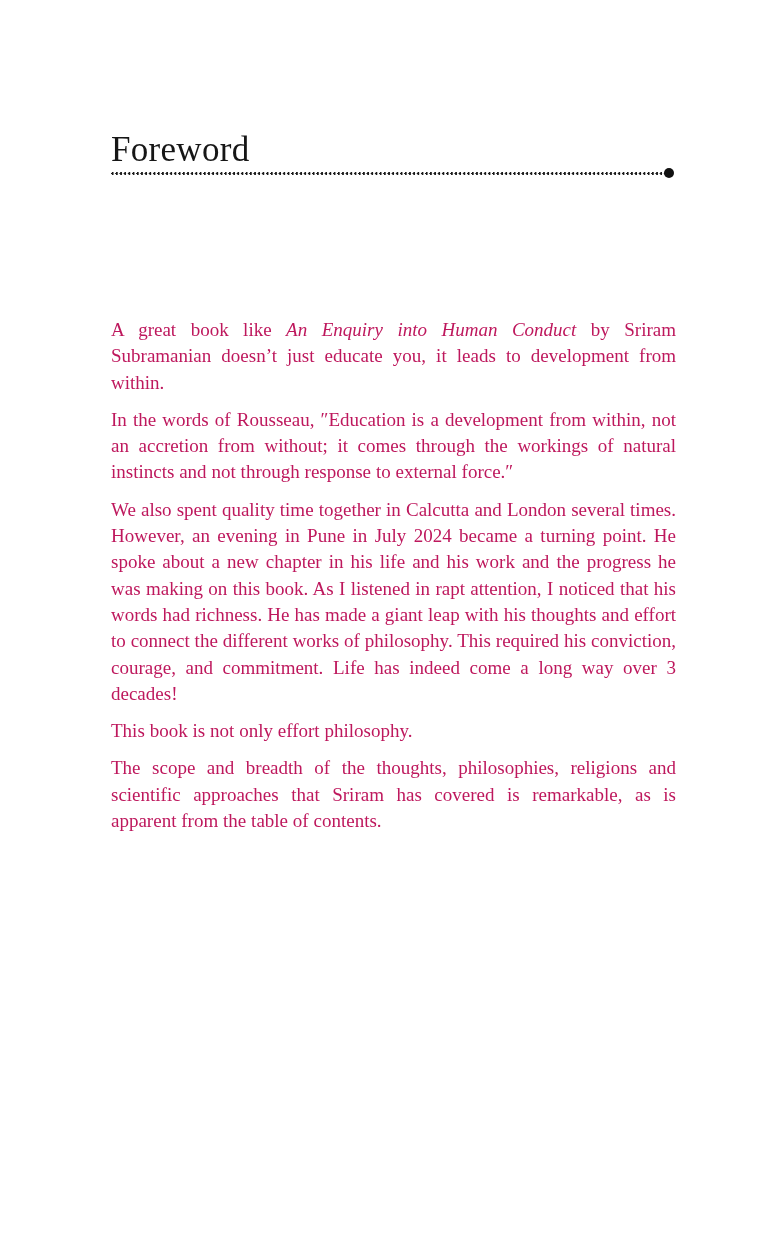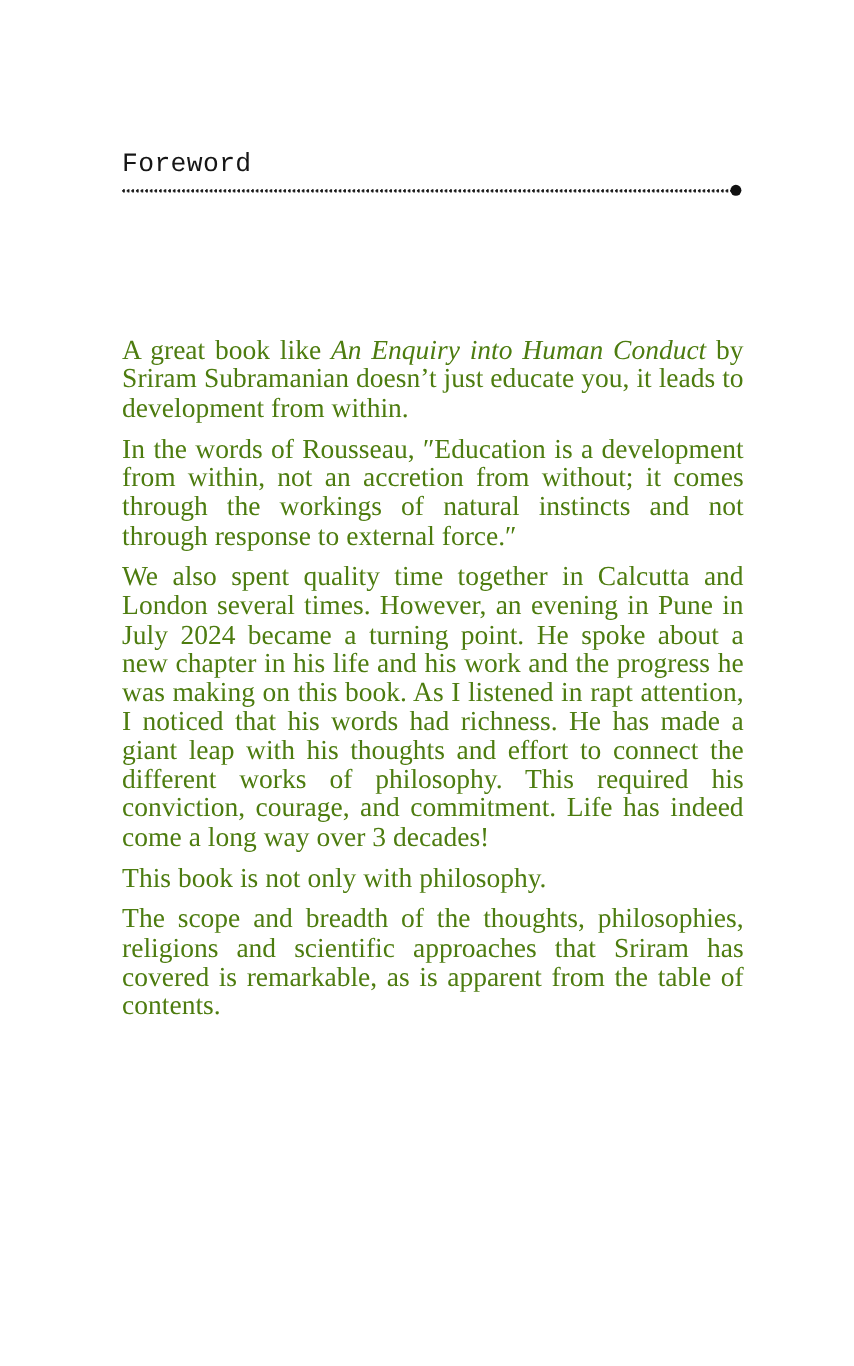--- a/index.html
+++ b/index.html
@@ -27,22 +27,22 @@
 
   
   .heading-block {
     position: absolute;
     left: 111px;
     top: 133px;
     width: 565px;
   }
 
   .chapter-title {
-    font-family: Liberation Mono, monospace;
-    font-size: 24px;
+    font-family: Liberation Serif, serif;
+    font-size: 35px;
     font-weight: 400;
     line-height: 34px;
     letter-spacing: 0.3px;
     color: #161616;
     margin: 0;
     white-space: nowrap;
   }
 
   .rule-row {
     position: relative;
@@ -73,26 +73,26 @@
 
   
   .body-copy {
     position: absolute;
     left: 111px;
     top: 306px;
     width: 565px;
   }
 
   .para {
-    margin: 0 0 11px 0;
-    font-size: 25px;
+    margin: 11px 0 11px 0;
+    font-size: 19px;
     line-height: 26.3px;
     text-align: justify;
     text-justify: inter-word;
-    color: #4d7c0f;
+    color: #be185d;
     hyphens: none;
     word-spacing: 0.1px;
   }
 
   .para:last-child {
     margin-bottom: 0;
   }
 
   .para em,
   .para .title-italic {
@@ -109,17 +109,17 @@
     <div class="rule-row">
       <div class="dotted-rule"></div>
       <div class="rule-end-dot"></div>
     </div>
   </div>
 
   <div class="body-copy">
       <p class="para" id="para-1">A great book like <em class="title-italic">An Enquiry into Human Conduct</em> by Sriram Subramanian doesn’t just educate you, it leads to development from within.</p>
       <p class="para" id="para-2">In the words of Rousseau, ″Education is a development from within, not an accretion from without; it comes through the workings of natural instincts and not through response to external force.″</p>
       <p class="para" id="para-4">We also spent quality time together in Calcutta and London several times. However, an evening in Pune in July 2024 became a turning point. He spoke about a new chapter in his life and his work and the progress he was making on this book. As I listened in rapt attention, I noticed that his words had richness. He has made a giant leap with his thoughts and effort to connect the different works of philosophy. This required his conviction, courage, and commitment. Life has indeed come a long way over 3 decades!</p>
-      <p class="para" id="para-5">This book is not only with philosophy.</p>
+      <p class="para" id="para-5">This book is not only effort philosophy.</p>
       <p class="para" id="para-7">The scope and breadth of the thoughts, philosophies, religions and scientific approaches that Sriram has covered is remarkable, as is apparent from the table of contents.</p>
     </div>
 
 </div>
 
 </body></html>

